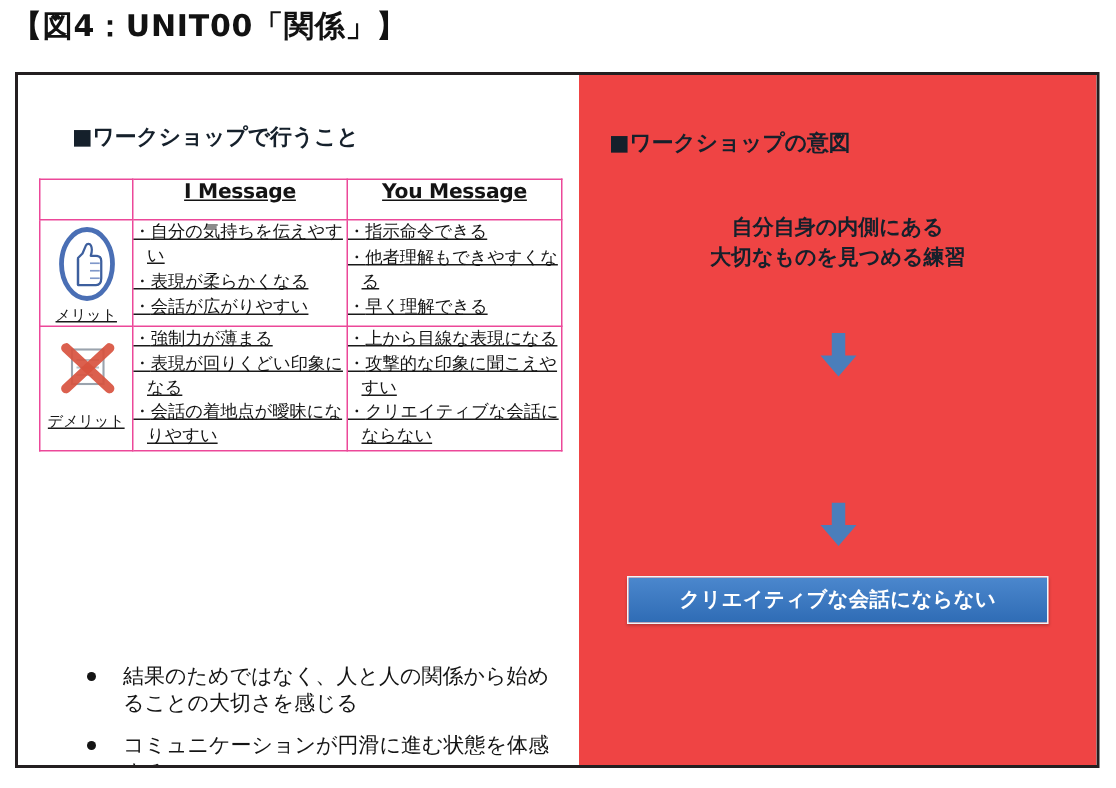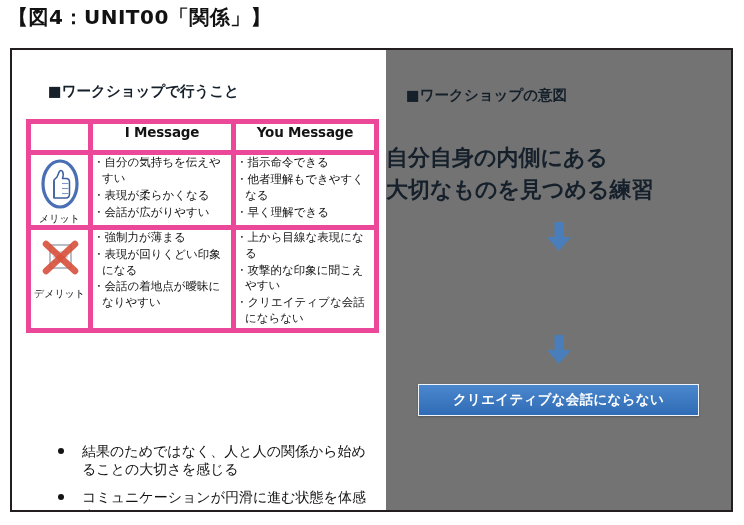--- a/index.html
+++ b/index.html
@@ -26,31 +26,31 @@
     border:2px solid #231f20;
     background:#ffffff;
     box-sizing:border-box;
     overflow:hidden;
   }
 
   
   .blue-panel{
     position:absolute;right:0;top:0;
     width:345px;height:100%;
-    background:#737373;
+    background:#ef4444;
   }
   .panel-heading{
     position:absolute;left:20px;top:36px;
     font-size:14.5px;font-weight:700;color:#15202b;
     white-space:nowrap;
   }
   .panel-line{
     position:absolute;left:0;width:100%;
-    text-align:left;
-    font-size:22px;font-weight:700;color:#15202b;
+    text-align:center;
+    font-size:14px;font-weight:700;color:#15202b;
     line-height:1.45;
   }
   .panel-line.l1{top:92px;}
   .panel-line.l2{top:205px;}
 
   .arrow{
     position:absolute;left:50%;transform:translateX(-50%);
     width:26px;height:30px;
   }
   .arrow.a1{top:172px;}
@@ -84,23 +84,24 @@
   }
 
   
   table.ws{
     position:absolute;left:14px;top:69px;
     width:348px;
     border-collapse:collapse;
     table-layout:fixed;
   }
   table.ws td,table.ws th{
-    border:5px solid #ec4899;
+    border:1px solid #ec4899;
     vertical-align:top;
     padding:0;
+    text-decoration:underline;
   }
   col.c-icon{width:62px;}
   col.c-msg{width:143px;}
   th.hd{
     height:26px;
     text-align:center;vertical-align:middle;
     font-size:13.5px;font-weight:700;
     color:#141414;
     letter-spacing:-.2px;
   }

